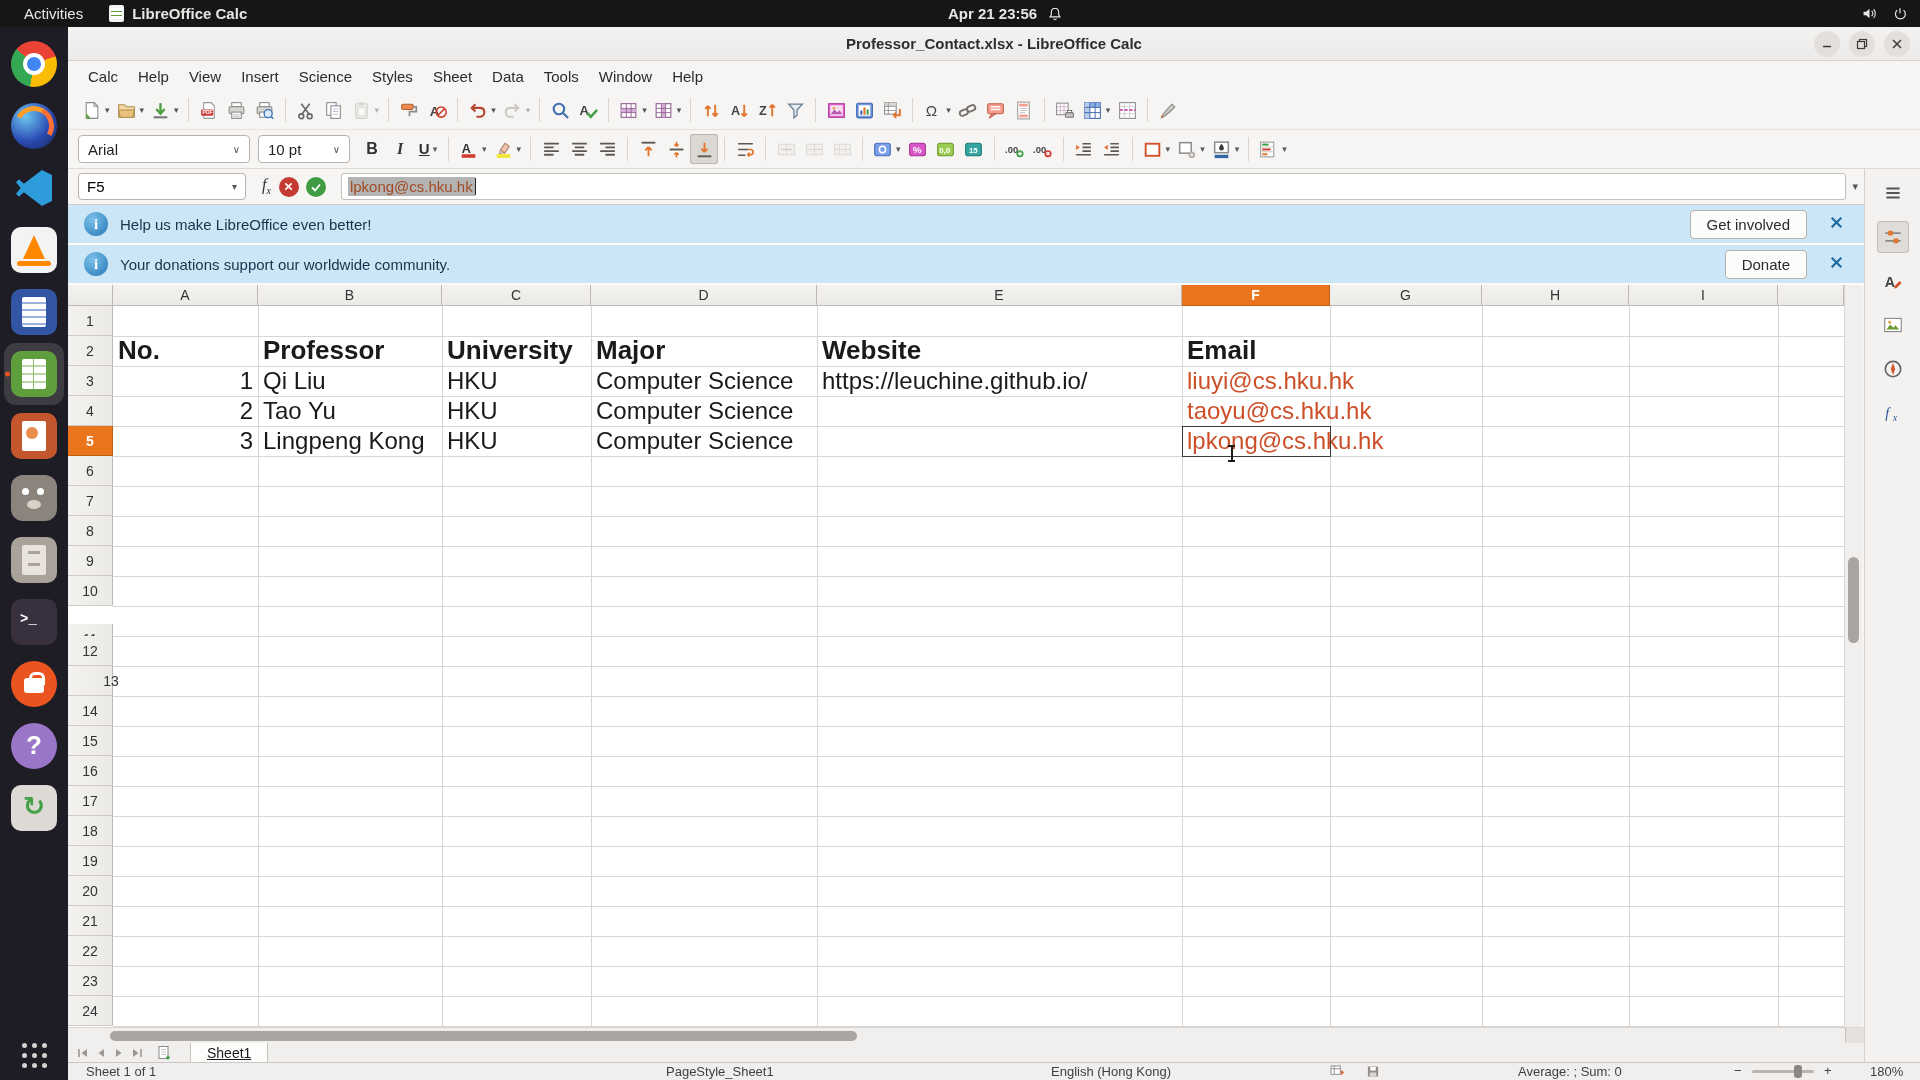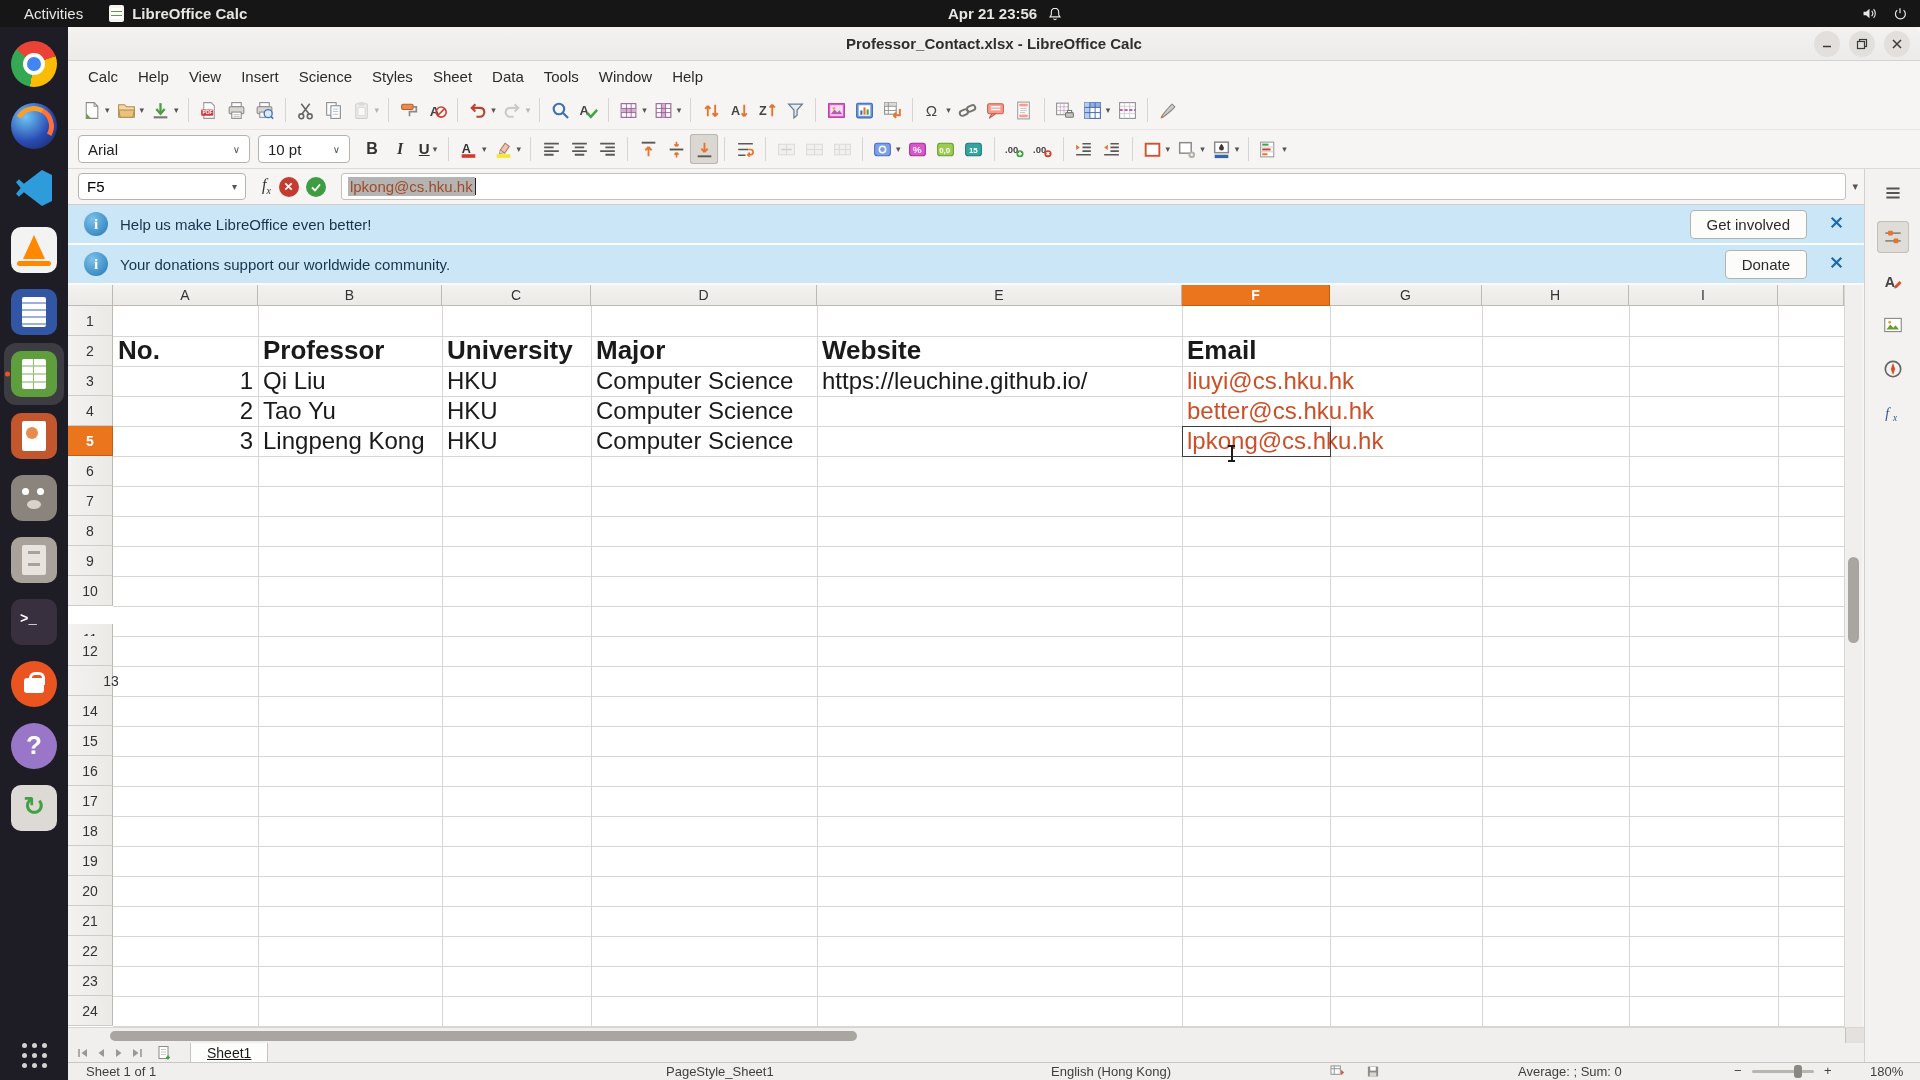--- a/index.html
+++ b/index.html
@@ -948,21 +948,21 @@
         <div class="cell" style="left: 190px; top: 111px; width: 184px;">
           <span>Tao Yu</span>
         </div>
         <div class="cell" style="left: 374px; top: 111px; width: 149px;">
           <span>HKU</span>
         </div>
         <div class="cell" style="left: 523px; top: 111px; width: 226px;">
           <span>Computer Science</span>
         </div>
         <div class="cell lnk" style="left: 1114px; top: 111px; width: 148px;">
-          <span>better@cs.hku.hk</span>
+          <span>taoyu@cs.hku.hk</span>
         </div>
         <div class="cell num" style="left: 45px; top: 141px; width: 145px;">
           <span>3</span>
         </div>
         <div class="cell" style="left: 190px; top: 141px; width: 184px;">
           <span>Lingpeng Kong</span>
         </div>
         <div class="cell" style="left: 374px; top: 141px; width: 149px;">
           <span>HKU</span>
         </div>

